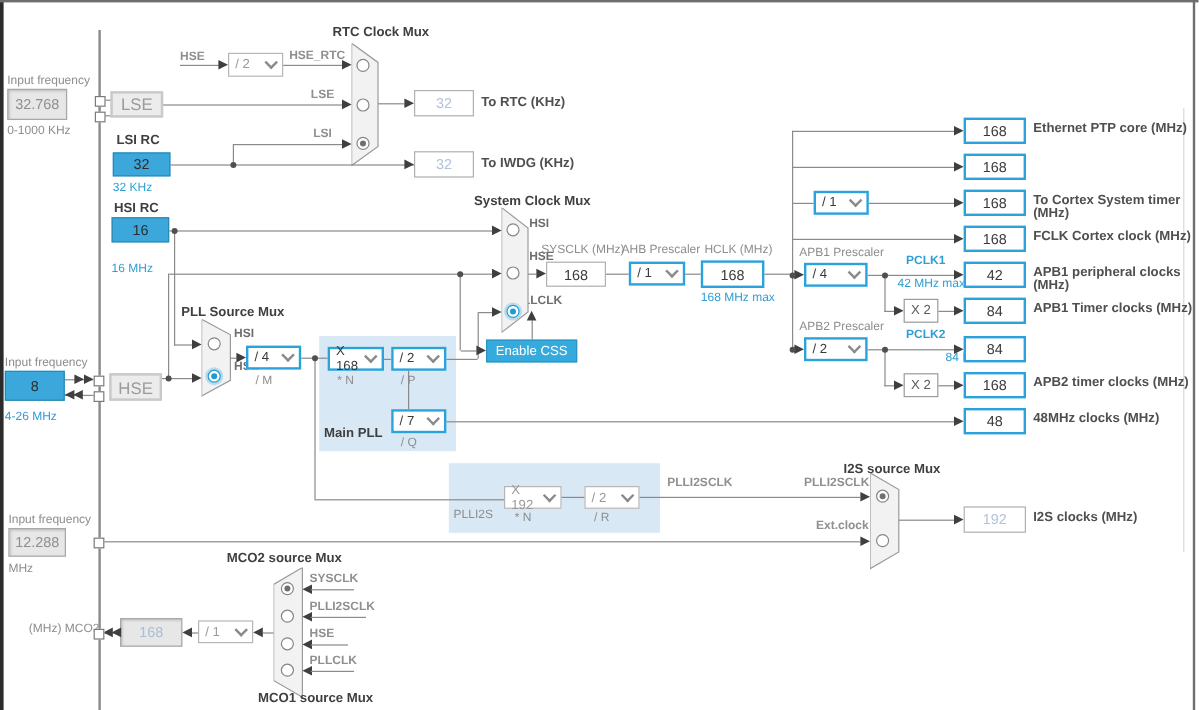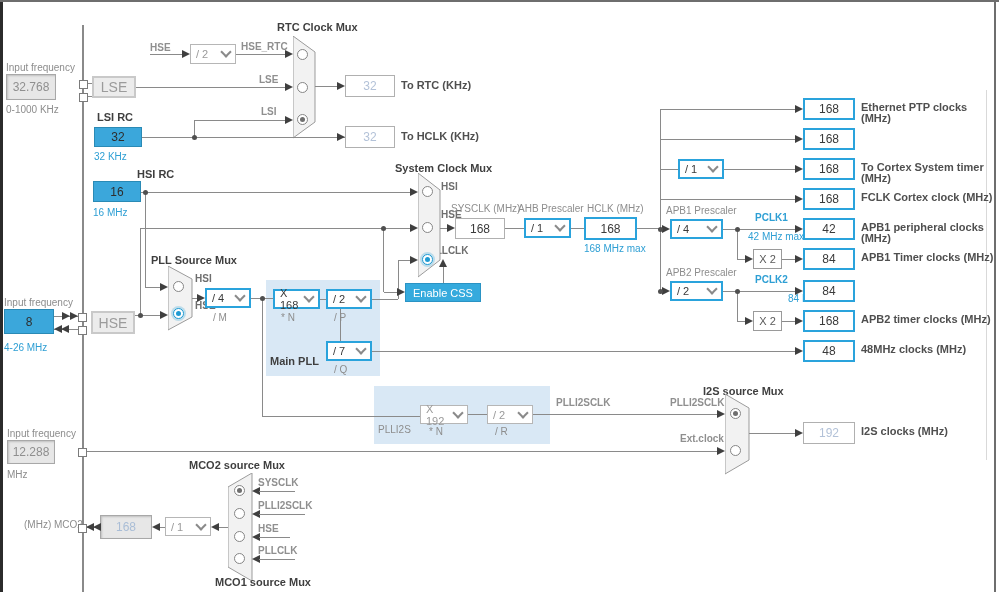--- a/index.html
+++ b/index.html
@@ -59,23 +59,23 @@
 
   <div class="lbl" style="left:6px;top:62px;">Input frequency</div>
   <div class="vbox sunken" style="left:6px;top:74px;width:50px;height:26px;">32.768</div>
   <div class="lbl" style="left:6px;top:104px;">0-1000 KHz</div>
   <div class="vbox osc" style="left:92px;top:76px;width:44px;height:22px;">LSE</div>
 
   <div class="lbl title" style="left:97px;top:112px;">LSI RC</div>
   <div class="vbox fillblue" style="left:94px;top:127px;width:48px;height:20px;">32</div>
   <div class="lbl blue" style="left:94px;top:151px;">32 KHz</div>
 
-  <div class="lbl title" style="left:95px;top:169px;margin-left:42px;">HSI RC</div>
+  <div class="lbl title" style="left:95px;top:169px;">HSI RC</div>
   <div class="vbox fillblue" style="left:93px;top:181px;width:48px;height:21px;">16</div>
-  <div class="lbl blue" style="left:93px;top:207px;">16 MHz</div>
+  <div class="lbl blue" style="left:93px;top:219px;">16 MHz</div>
 
   <div class="lbl" style="left:4px;top:297px;">Input frequency</div>
   <div class="vbox fillblue" style="left:4px;top:309px;width:50px;height:25px;">8</div>
   <div class="lbl blue" style="left:4px;top:342px;">4-26 MHz</div>
   <div class="vbox osc" style="left:91px;top:311px;width:44px;height:23px;">HSE</div>
 
   <div class="lbl" style="left:7px;top:428px;">Input frequency</div>
   <div class="vbox sunken" style="left:7px;top:440px;width:48px;height:24px;">12.288</div>
   <div class="lbl" style="left:7px;top:469px;">MHz</div>
 
@@ -90,21 +90,21 @@
   <div class="lbl pin" style="left:261px;top:106px;">LSI</div>
   <svg class="muxsvg" style="left:293px;top:36px;" width="23" height="103">
     <polygon points="0,0 22,16 22,86 0,102" fill="#f2f2f2" stroke="#9b9b9b" stroke-width="1"></polygon>
   </svg>
   <div class="radio" style="left:297px;top:49px;"></div>
   <div class="radio" style="left:297px;top:82px;"></div>
   <div class="radio sel" style="left:297px;top:114px;"></div>
   <div class="vbox bgray muted" style="left:345px;top:75px;width:50px;height:22px;">32</div>
   <div class="lbl dk" style="left:401px;top:80px;">To RTC (KHz)</div>
   <div class="vbox bgray muted" style="left:345px;top:126px;width:50px;height:22px;">32</div>
-  <div class="lbl dk" style="left:401px;top:131px;">To HCLK (KHz)</div>
+  <div class="lbl dk" style="left:401px;top:131px;">To IWDG (KHz)</div>
 
   <div class="lbl title" style="left:151px;top:255px;">PLL Source Mux</div>
   <div class="lbl pind" style="left:147px;top:273px;">HSI</div>
   <div class="lbl pind" style="left:147px;top:300px;">HSE</div>
   <svg class="muxsvg" style="left:168px;top:266px;" width="25" height="65">
     <polygon points="0,0 24,13 24,51 0,64" fill="#f2f2f2" stroke="#9b9b9b" stroke-width="1"></polygon>
   </svg>
   <div class="radio" style="left:173px;top:281px;"></div>
   <div class="radio selblue" style="left:173px;top:308px;"></div>
   <div class="dd bblue" style="left:205px;top:288px;width:46px;height:20px;">
@@ -317,21 +317,21 @@
     <div class="dot" style="left: 658px; top: 289px;"></div>
     <div class="dot" style="left: 735px; top: 227px;"></div>
     <div class="dot" style="left: 735px; top: 289px;"></div>
     <div class="sq" style="left: 79px; top: 80px;"></div>
     <div class="sq" style="left: 79px; top: 93px;"></div>
     <div class="sq" style="left: 78px; top: 313px;"></div>
     <div class="sq" style="left: 78px; top: 326px;"></div>
     <div class="sq" style="left: 78px; top: 448px;"></div>
     <div class="sq" style="left: 78px; top: 524px;"></div>
     <div class="vbox bblue" style="left: 803px; top: 98px; width: 52px; height: 22px;">168</div>
-    <div class="lbl dk" style="left: 861px; top: 102px;">Ethernet PTP clocks (MHz)</div>
+    <div class="lbl dk" style="left: 861px; top: 102px;">Ethernet PTP core (MHz)</div>
     <div class="vbox bblue" style="left: 803px; top: 128px; width: 52px; height: 22px;">168</div>
     <div class="vbox bblue" style="left: 803px; top: 158px; width: 52px; height: 22px;">168</div>
     <div class="lbl dk" style="left: 861px; top: 162px;">To Cortex System timer (MHz)</div>
     <div class="vbox bblue" style="left: 803px; top: 188px; width: 52px; height: 22px;">168</div>
     <div class="lbl dk" style="left: 861px; top: 192px;">FCLK Cortex clock (MHz)</div>
     <div class="vbox bblue" style="left: 803px; top: 218px; width: 52px; height: 22px;">42</div>
     <div class="lbl dk" style="left: 861px; top: 222px;">APB1 peripheral clocks (MHz)</div>
     <div class="vbox bblue" style="left: 803px; top: 248px; width: 52px; height: 22px;">84</div>
     <div class="lbl dk" style="left: 861px; top: 252px;">APB1 Timer clocks (MHz)</div>
     <div class="vbox bblue" style="left: 803px; top: 280px; width: 52px; height: 22px;">84</div>

